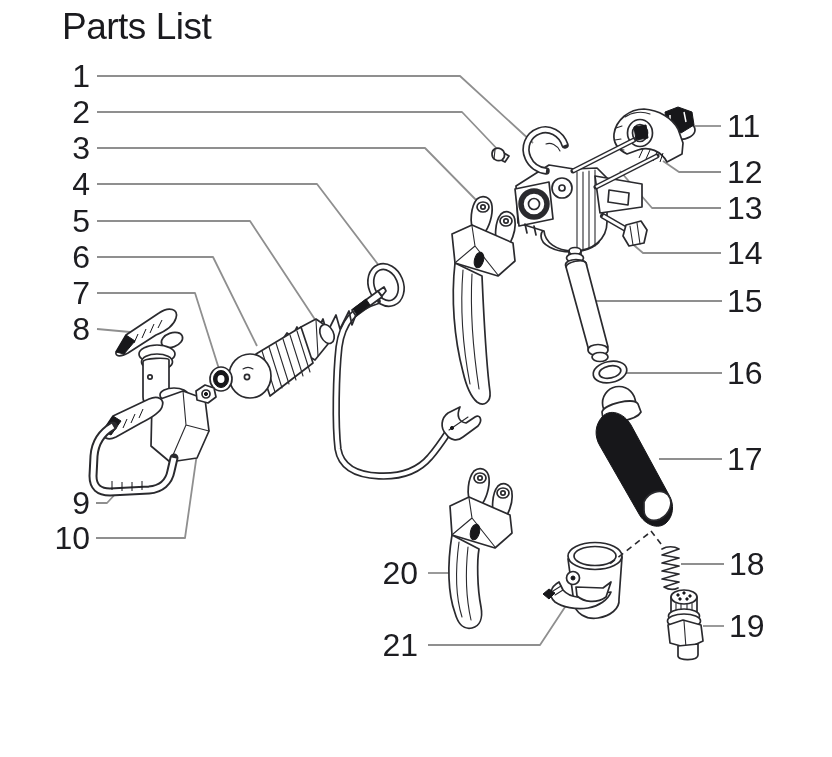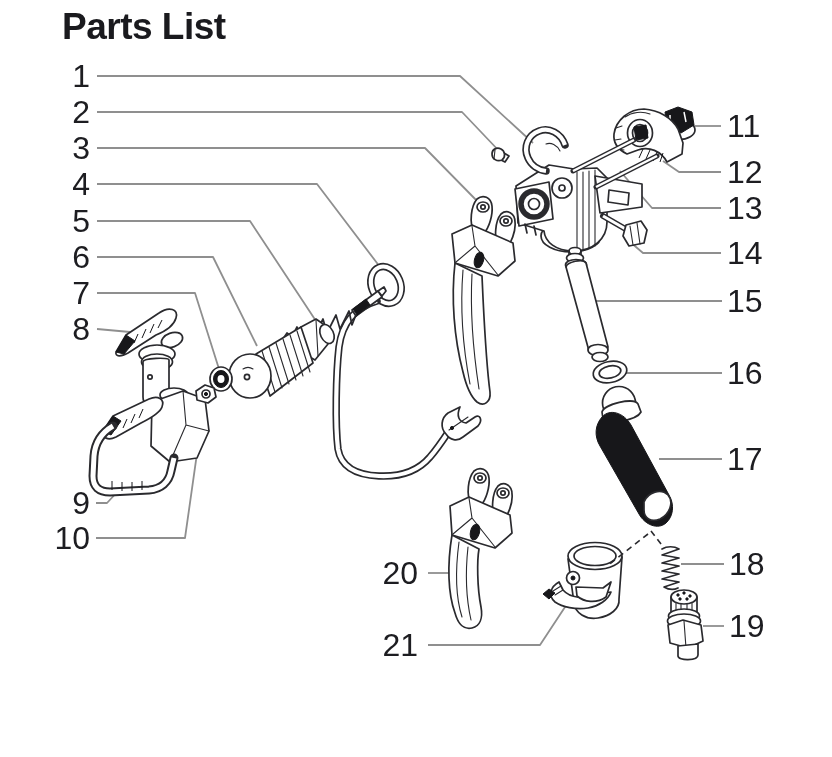--- a/index.html
+++ b/index.html
@@ -1,18 +1,18 @@
 <!DOCTYPE html>
 <html><head>
 <meta charset="utf-8">
 <style>
   html,body{margin:0;padding:0;background:#ffffff;}
   .stage{position:relative;width:832px;height:757px;background:#fff;overflow:hidden;
          font-family:"Liberation Sans", sans-serif;}
-  .title{position:absolute;left:62px;top:6px;font-size:37px;font-weight:bold;
+  .title{position:absolute;left:62px;top:6px;font-size:37px;font-weight:normal;
          color:#1a1a1e;letter-spacing:-0.5px;}
   svg{position:absolute;left:0;top:0;}
   .num{font-family:"Liberation Sans", sans-serif;font-size:32px;fill:#1d1d21;}
   .leader{fill:none;stroke:#8f8f8f;stroke-width:1.8;stroke-linejoin:round;}
   .ol{fill:#ffffff;stroke:#2a2a2e;stroke-width:1.7;stroke-linejoin:round;stroke-linecap:round;}
   .ln{fill:none;stroke:#2a2a2e;stroke-width:1.7;stroke-linejoin:round;stroke-linecap:round;}
   .thin{stroke-width:1.1;}
   .dk{fill:#17171a;stroke:#17171a;stroke-width:1;}
   .b7{fill:none;stroke:#2a2a2e;stroke-width:7.5;stroke-linecap:round;}
   .b4{fill:none;stroke:#ffffff;stroke-width:4.2;stroke-linecap:butt;}

